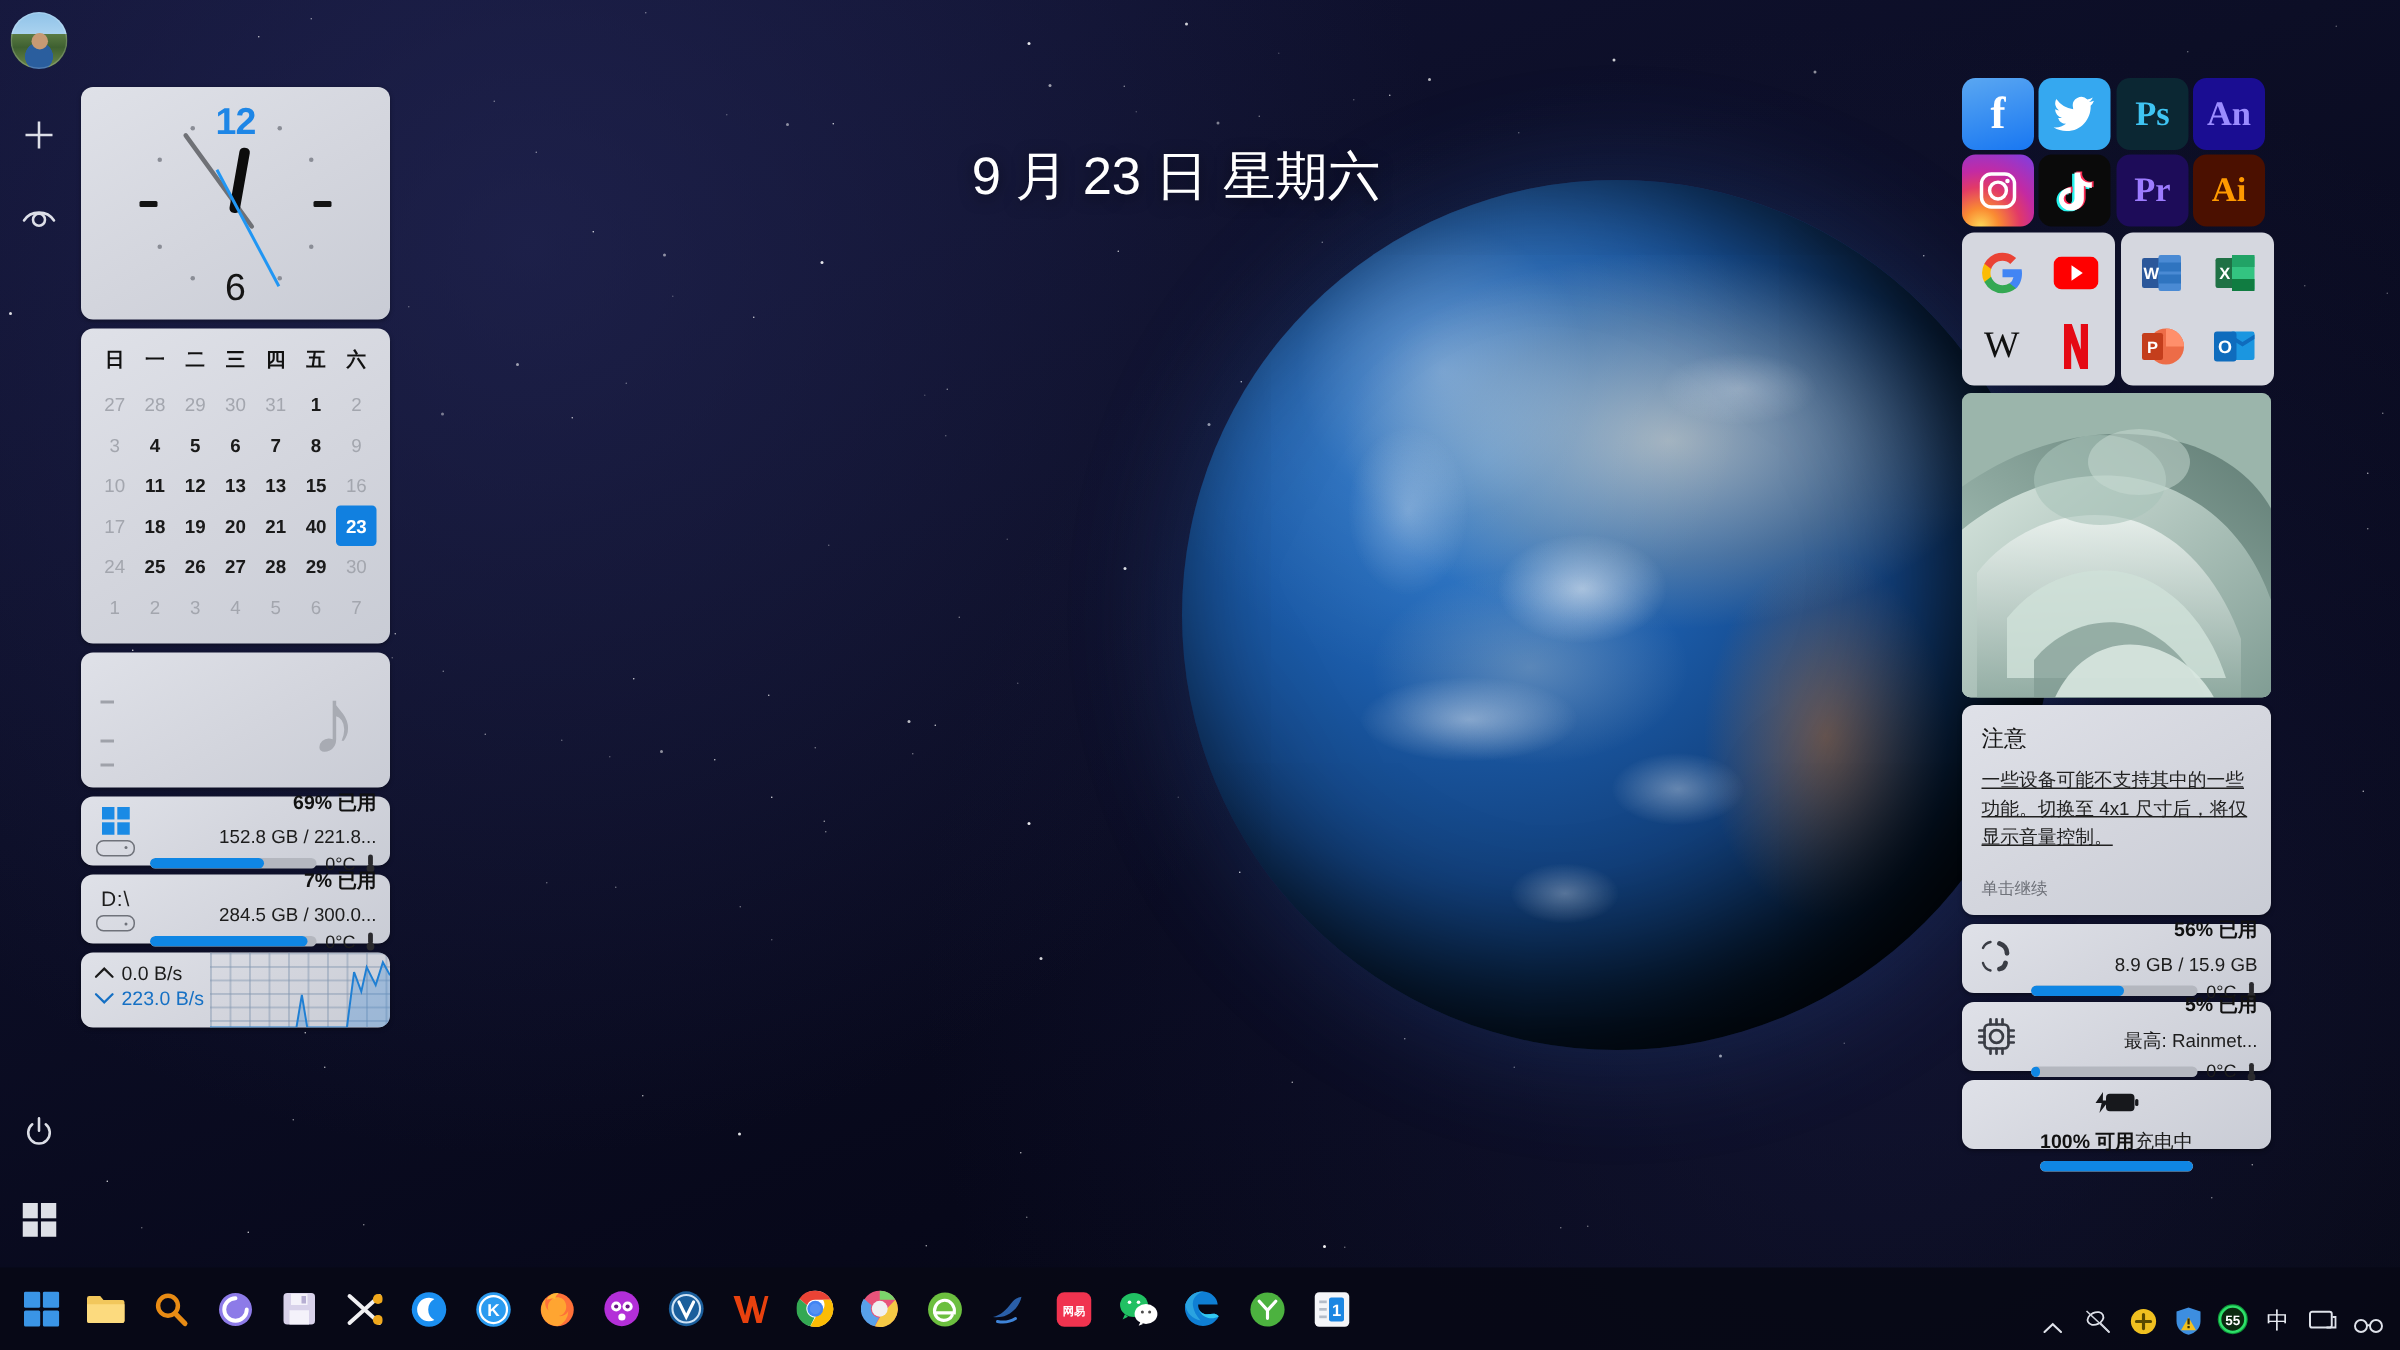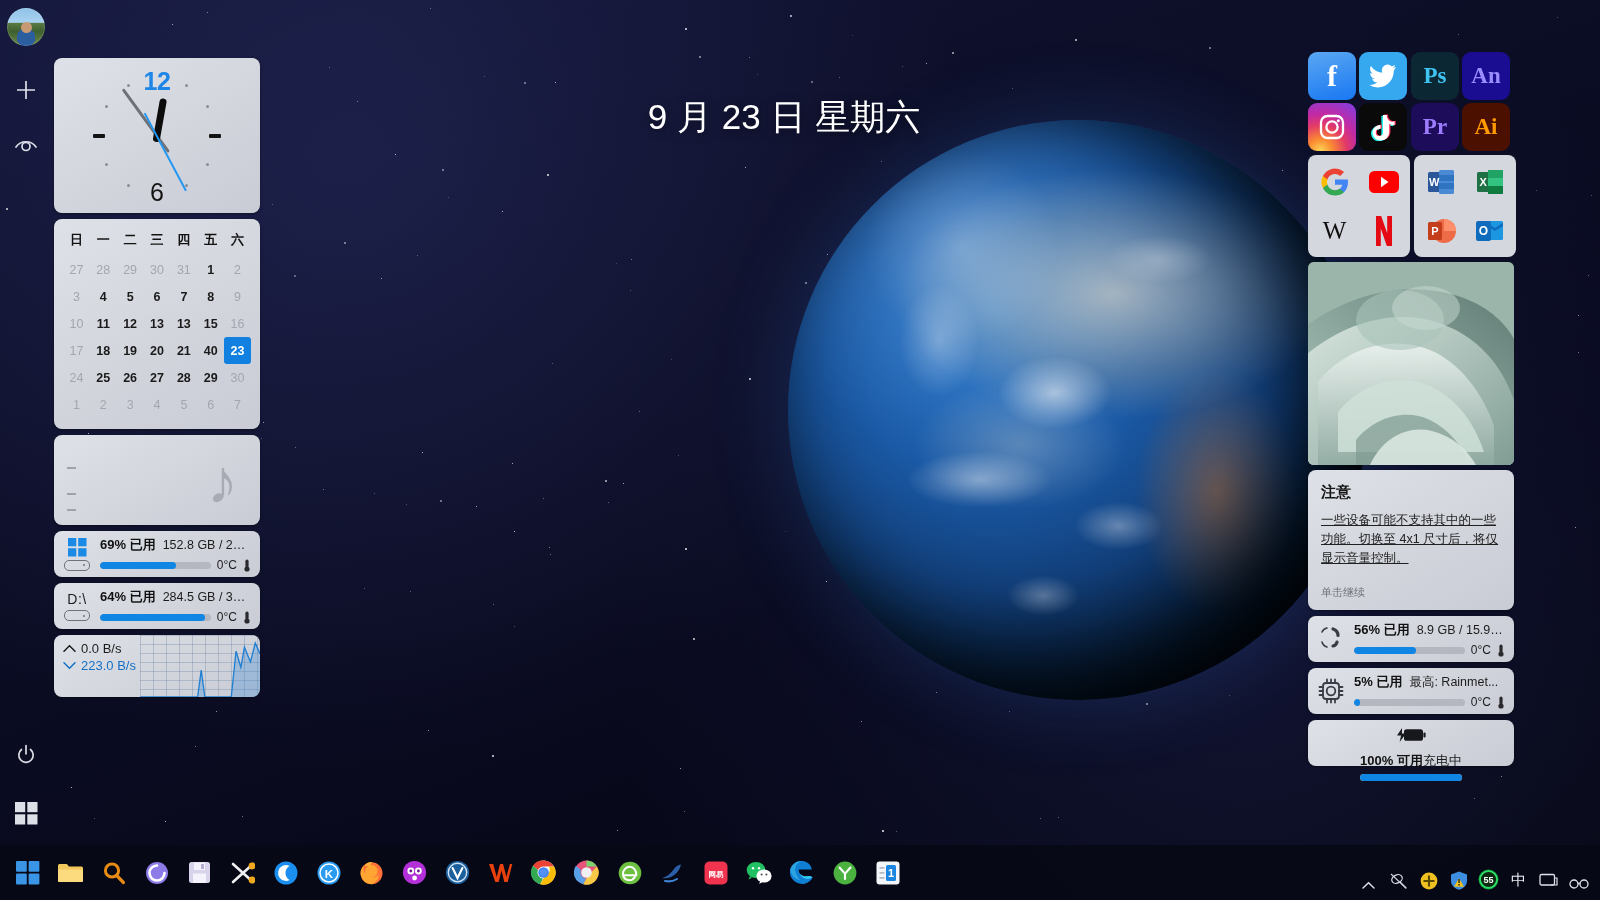--- a/index.html
+++ b/index.html
@@ -138,33 +138,33 @@
 
   
   #media-card { margin-top:6px; height:90px; position:relative; overflow:hidden; }
   .media-line { position:absolute; left:13px; width:9px; height:2px; background:#9fa2aa; }
   #media-note { position:absolute; right:22px; top:16px; color:#a8abb3; font-size:62px; line-height:1; }
 
   
   .meter-card { margin-top:6px; height:46px; padding:5px 9px 5px 8px; display:flex; gap:8px; align-items:center; }
   .meter-ico { width:30px; flex:none; display:flex; flex-direction:column; align-items:center; gap:3px; }
   .meter-body { flex:1; min-width:0; }
-  .meter-top { display:flex; align-items:center; gap:7px; white-space:nowrap; }
+  .meter-top { display:flex; align-items:flex-end; gap:7px; white-space:nowrap;flex-direction:column; }
   .meter-pct { font-size:13px; font-weight:700; color:#111; }
   .meter-cap { font-size:12.5px; color:#1c1c1c; overflow:hidden; text-overflow:ellipsis; }
   .meter-bot { display:flex; align-items:center; gap:6px; margin-top:4px; }
   .bar { flex:1; height:7px; background:#b4b7bf; border-radius:4px; overflow:hidden; }
   .bar > i { display:block; height:100%; background:#0f86e4; border-radius:4px; }
   .meter-temp { font-size:12px; color:#1c1c1c; white-space:nowrap; }
   .drive-label { font-size:14px; color:#1d1d1d; letter-spacing:0.5px; }
   .drive-glyph { width:26px; height:11px; border:1.4px solid #6f727a; border-radius:5px; position:relative; }
   .drive-glyph::after { content:""; position:absolute; right:4px; top:50%; margin-top:-1px; width:2px; height:2px; background:#6f727a; border-radius:50%; }
 
   
-  #net-card { margin-top:6px; height:62px; display:flex; overflow:hidden; }
+  #net-card { margin-top:6px; height:50px; display:flex; overflow:hidden; }
   #net-left { padding:5px 0 0 9px; }
   .net-row { display:flex; align-items:center; gap:5px; font-size:13px; line-height:17px; }
   #net-up { color:#1c1c1c; }
   #net-down { color:#1570c4; }
   #net-graph { flex:1; position:relative; margin-left:4px;
     background-image:linear-gradient(to right, rgba(130,150,175,0.45) 1px, transparent 1px),
                      linear-gradient(to bottom, rgba(130,150,175,0.45) 1px, transparent 1px);
     background-size:13px 9px; }
 
   
@@ -185,21 +185,21 @@
     background:
       radial-gradient(ellipse 60% 45% at 42% 30%, #b7cfc4 0%, #9cb8ae 40%, #7e9b92 70%, #61786f 100%),
       linear-gradient(150deg,#cfe0d8,#6e8880);
     position:relative;
   }
 
   #notice-card {
     margin-top:5px; padding:13px 13px 10px; min-height:140px;
     display:flex; flex-direction:column;
   }
-  #notice-title { font-size:15px; font-weight:700; color:#141414; }
+  #notice-title { font-size:15px; font-weight:400; color:#141414; }
   #notice-body { margin-top:9px; font-size:12.5px; line-height:19px; color:#212121;text-decoration:underline; }
   #notice-action { margin-top:auto; padding-top:14px; font-size:11px; color:#6f727a; }
 
   
   #battery-card { margin-top:6px; height:46px; padding:6px 9px; display:flex; gap:8px; align-items:center;flex-direction:column; }
   #battery-top { display:flex; justify-content:space-between; font-size:13px; }
   #bat-pct { font-weight:700; color:#111; }
   #bat-state { color:#1c1c1c; }
 
   
@@ -528,21 +528,21 @@
     </div>
   </div>
 
   <div class="card meter-card">
     <div class="meter-ico">
       <span class="drive-label">D:\</span>
       <div class="drive-glyph"></div>
     </div>
     <div class="meter-body">
       <div class="meter-top">
-        <span class="meter-pct">64% 已用</span>
+        <span class="meter-pct">7% 已用</span>
         <span class="meter-cap">284.5 GB / 300.0...</span>
       </div>
       <div class="meter-bot">
         <div class="bar">
             <i style="width:95%"></i>
           </div>
         <span class="meter-temp">0°C</span>
         <svg width="8" height="13" viewBox="0 0 8 13">
           <rect x="2.4" y="0.6" width="3.2" height="8" rx="1.6" fill="#2a2a2e"></rect>
           <circle cx="4" cy="10" r="2.6" fill="#2a2a2e"></circle>

